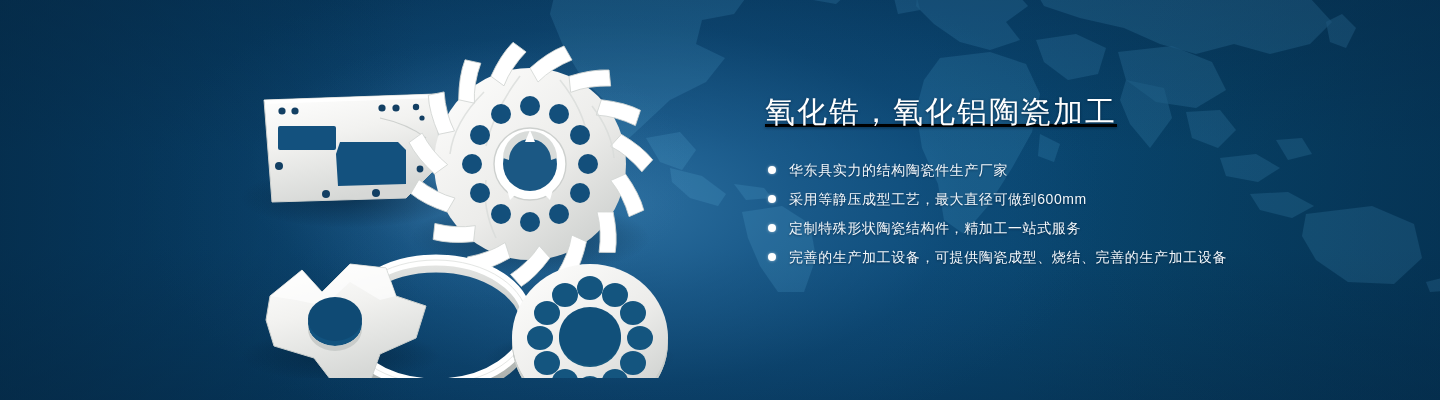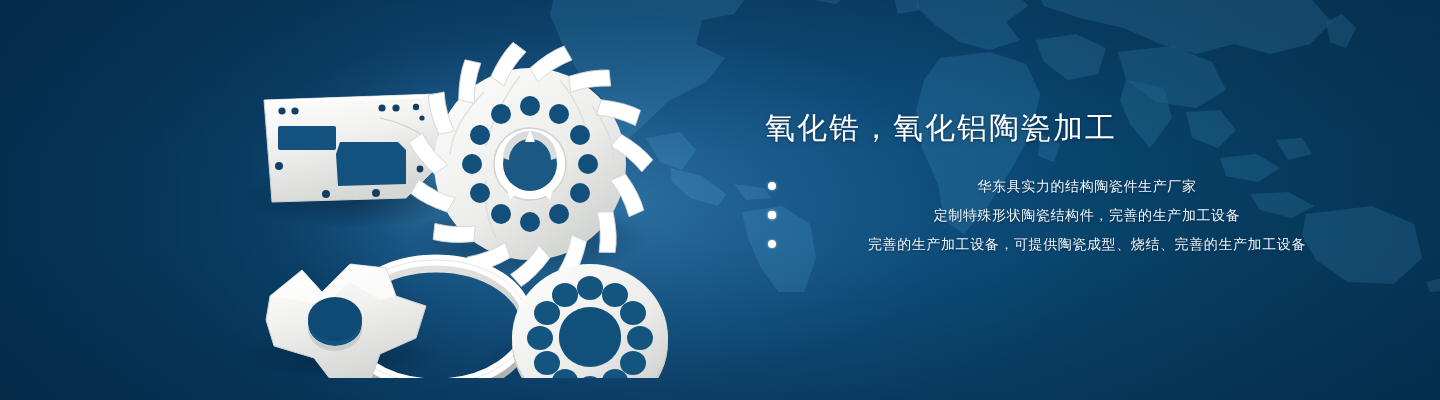--- a/index.html
+++ b/index.html
@@ -55,36 +55,35 @@
   .worldmap svg{width:100%;height:100%;display:block;}
 
   
   .products{
     position:absolute;left:230px;top:38px;width:470px;height:340px;
   }
   .products svg{width:100%;height:100%;display:block;}
 
   
   .copy{
-    position:absolute;left:765px;top:108px;width:620px;
+    position:absolute;left:765px;top:92px;width:620px;text-decoration:underline;
   }
   .headline{
     margin:0;
     font-size:30px;
     line-height:40px;
     font-weight:400;
     color:#ffffff;
     letter-spacing:2px;
     text-shadow:0 1px 3px rgba(0,20,40,.55);
   }
   .bullets{
     list-style:none;
     margin:27px 0 0 0;
     padding:0;
-    text-align:center;
   }
   .bullets li{
     position:relative;
     padding-left:24px;
     margin-bottom:7px;
     font-size:14px;
     line-height:22px;
     color:#f2f7fb;
     letter-spacing:.6px;
     text-shadow:0 1px 2px rgba(0,18,38,.5);
@@ -315,24 +314,25 @@
   <div class="copy">
     <h1 class="headline">氧化锆，氧化铝陶瓷加工</h1>
 
     <ul class="bullets">
       <li>
         <span class="dot"></span>
         <span class="btxt">华东具实力的结构陶瓷件生产厂家</span>
       </li>
       <li>
         <span class="dot"></span>
+        <span class="btxt">采用等静压成型工艺，最大直径可做到600mm</span>
       </li>
       <li>
         <span class="dot"></span>
-        <span class="btxt">定制特殊形状陶瓷结构件，完善的生产加工设备</span>
+        <span class="btxt">定制特殊形状陶瓷结构件，精加工一站式服务</span>
       </li>
       <li>
         <span class="dot"></span>
         <span class="btxt">完善的生产加工设备，可提供陶瓷成型、烧结、完善的生产加工设备</span>
       </li>
     </ul>
   </div>
 
 </div>
 

